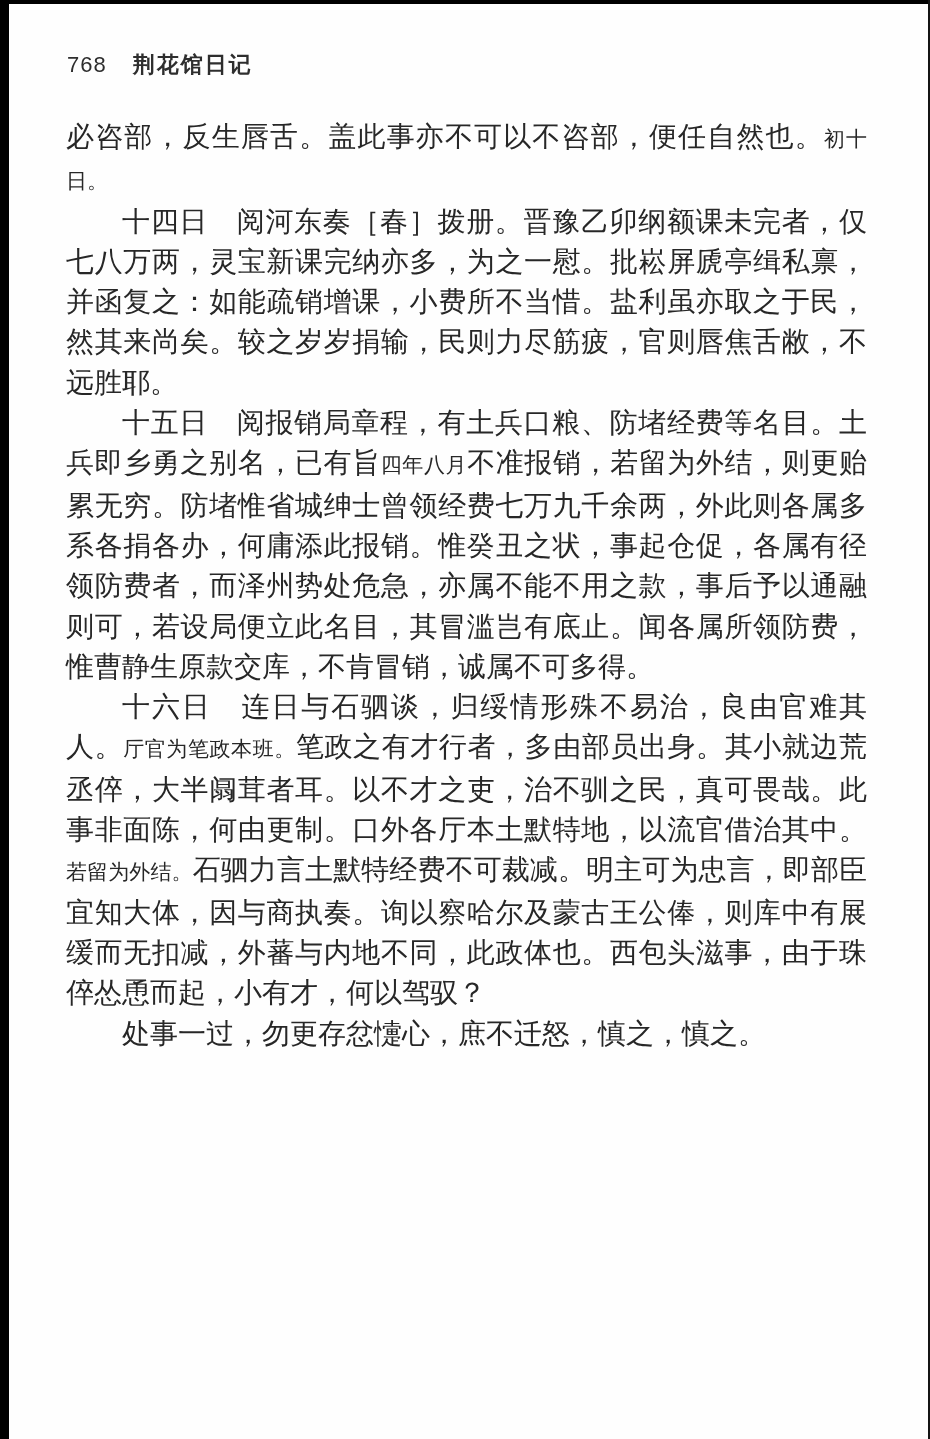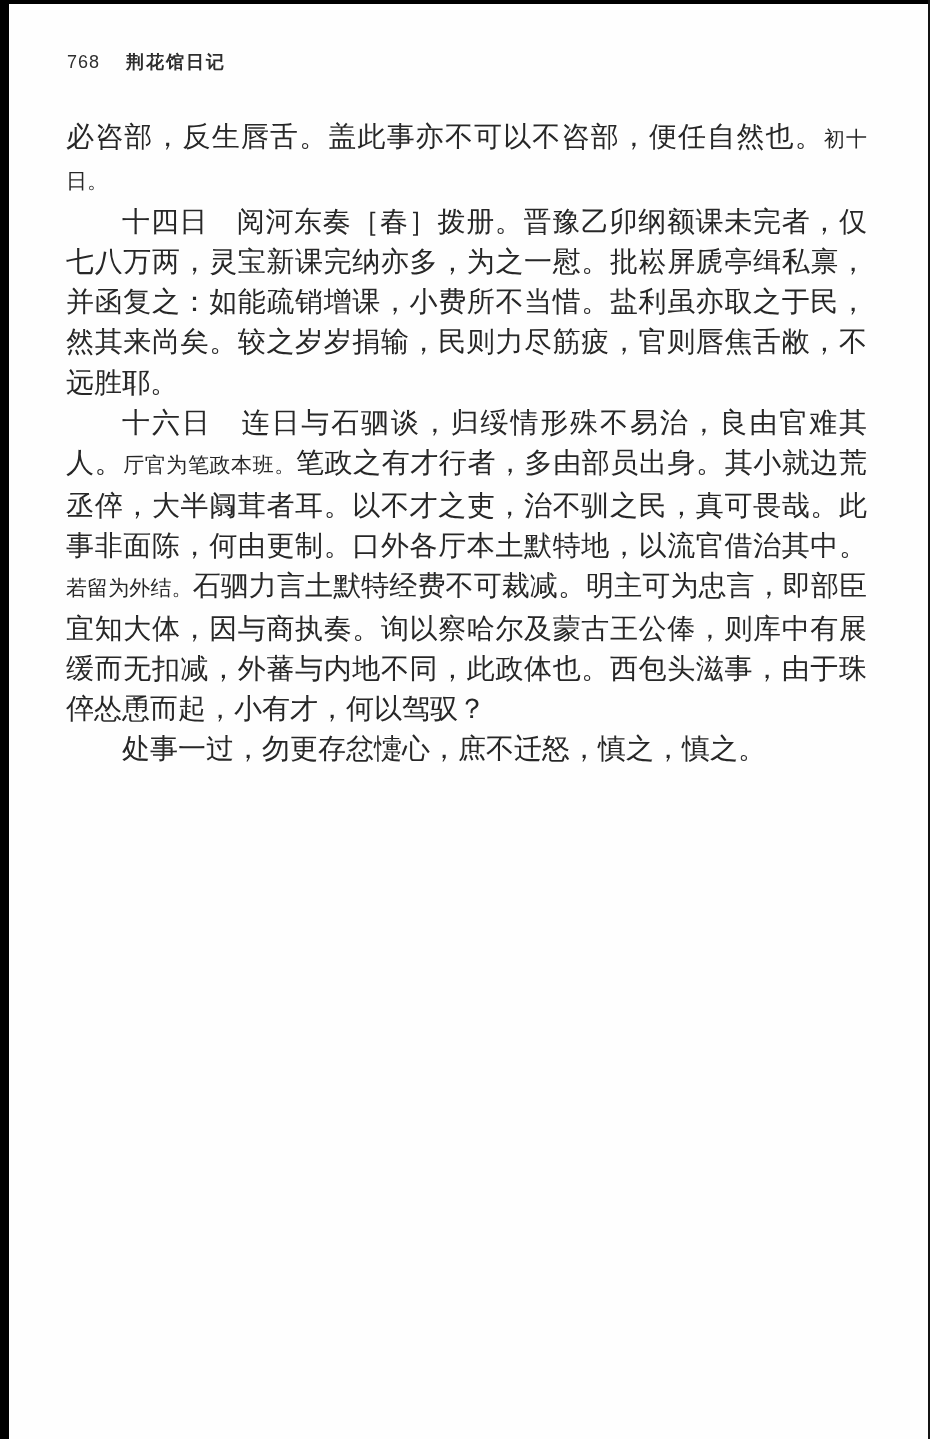--- a/index.html
+++ b/index.html
@@ -38,21 +38,21 @@
   }
   
   .running-head {
     position: absolute;
     left: 67px;
     top: 50px;
     display: flex;
     align-items: baseline;
     gap: 26px;
     font-family: "Liberation Sans", sans-serif;
-    font-size: 18px;
+    font-size: 22px;
     color: #2e2e2e;
   }
   .page-num {
     letter-spacing: 1px;
   }
   .book-title {
     font-weight: 600;
     letter-spacing: 2px;
   }
   
@@ -87,16 +87,17 @@
   <div class="edge-right"></div>
 
   <header class="running-head">
     <span class="page-num">768</span>
     <span class="book-title">荆花馆日记</span>
   </header>
 
   <main class="text-block">
       <p class="para"><span class="seg">必咨部，反生唇舌。盖此事亦不可以不咨部，便任自然也。</span><span class="seg small">初十日。</span></p>
       <p class="para indent"><span class="seg">十四日　阅河东奏［春］拨册。晋豫乙卯纲额课未完者，仅七八万两，灵宝新课完纳亦多，为之一慰。批崧屏虒亭缉私禀，并函复之：如能疏销增课，小费所不当惜。盐利虽亦取之于民，然其来尚矣。较之岁岁捐输，民则力尽筋疲，官则唇焦舌敝，不远胜耶。</span></p>
+      <p class="para indent"><span class="seg">十五日　阅报销局章程，有土兵口粮、防堵经费等名目。土兵即乡勇之别名，已有旨</span><span class="seg small">四年八月</span><span class="seg">不准报销，若留为外结，则更贻累无穷。防堵惟省城绅士曾领经费七万九千余两，外此则各属多系各捐各办，何庸添此报销。惟癸丑之状，事起仓促，各属有径领防费者，而泽州势处危急，亦属不能不用之款，事后予以通融则可，若设局便立此名目，其冒滥岂有底止。闻各属所领防费，惟曹静生原款交库，不肯冒销，诚属不可多得。</span></p>
       <p class="para indent"><span class="seg">十六日　连日与石驷谈，归绥情形殊不易治，良由官难其人。</span><span class="seg small">厅官为笔政本班。</span><span class="seg">笔政之有才行者，多由部员出身。其小就边荒丞倅，大半阘茸者耳。以不才之吏，治不驯之民，真可畏哉。此事非面陈，何由更制。口外各厅本土默特地，以流官借治其中。</span><span class="seg small">若留为外结。</span><span class="seg">石驷力言土默特经费不可裁减。明主可为忠言，即部臣宜知大体，因与商执奏。询以察哈尔及蒙古王公俸，则库中有展缓而无扣减，外蕃与内地不同，此政体也。西包头滋事，由于珠倅怂恿而起，小有才，何以驾驭？</span></p>
       <p class="para indent"><span class="seg">处事一过，勿更存忿懥心，庶不迁怒，慎之，慎之。</span></p>
     </main>
 </div>
 
 </body></html>

